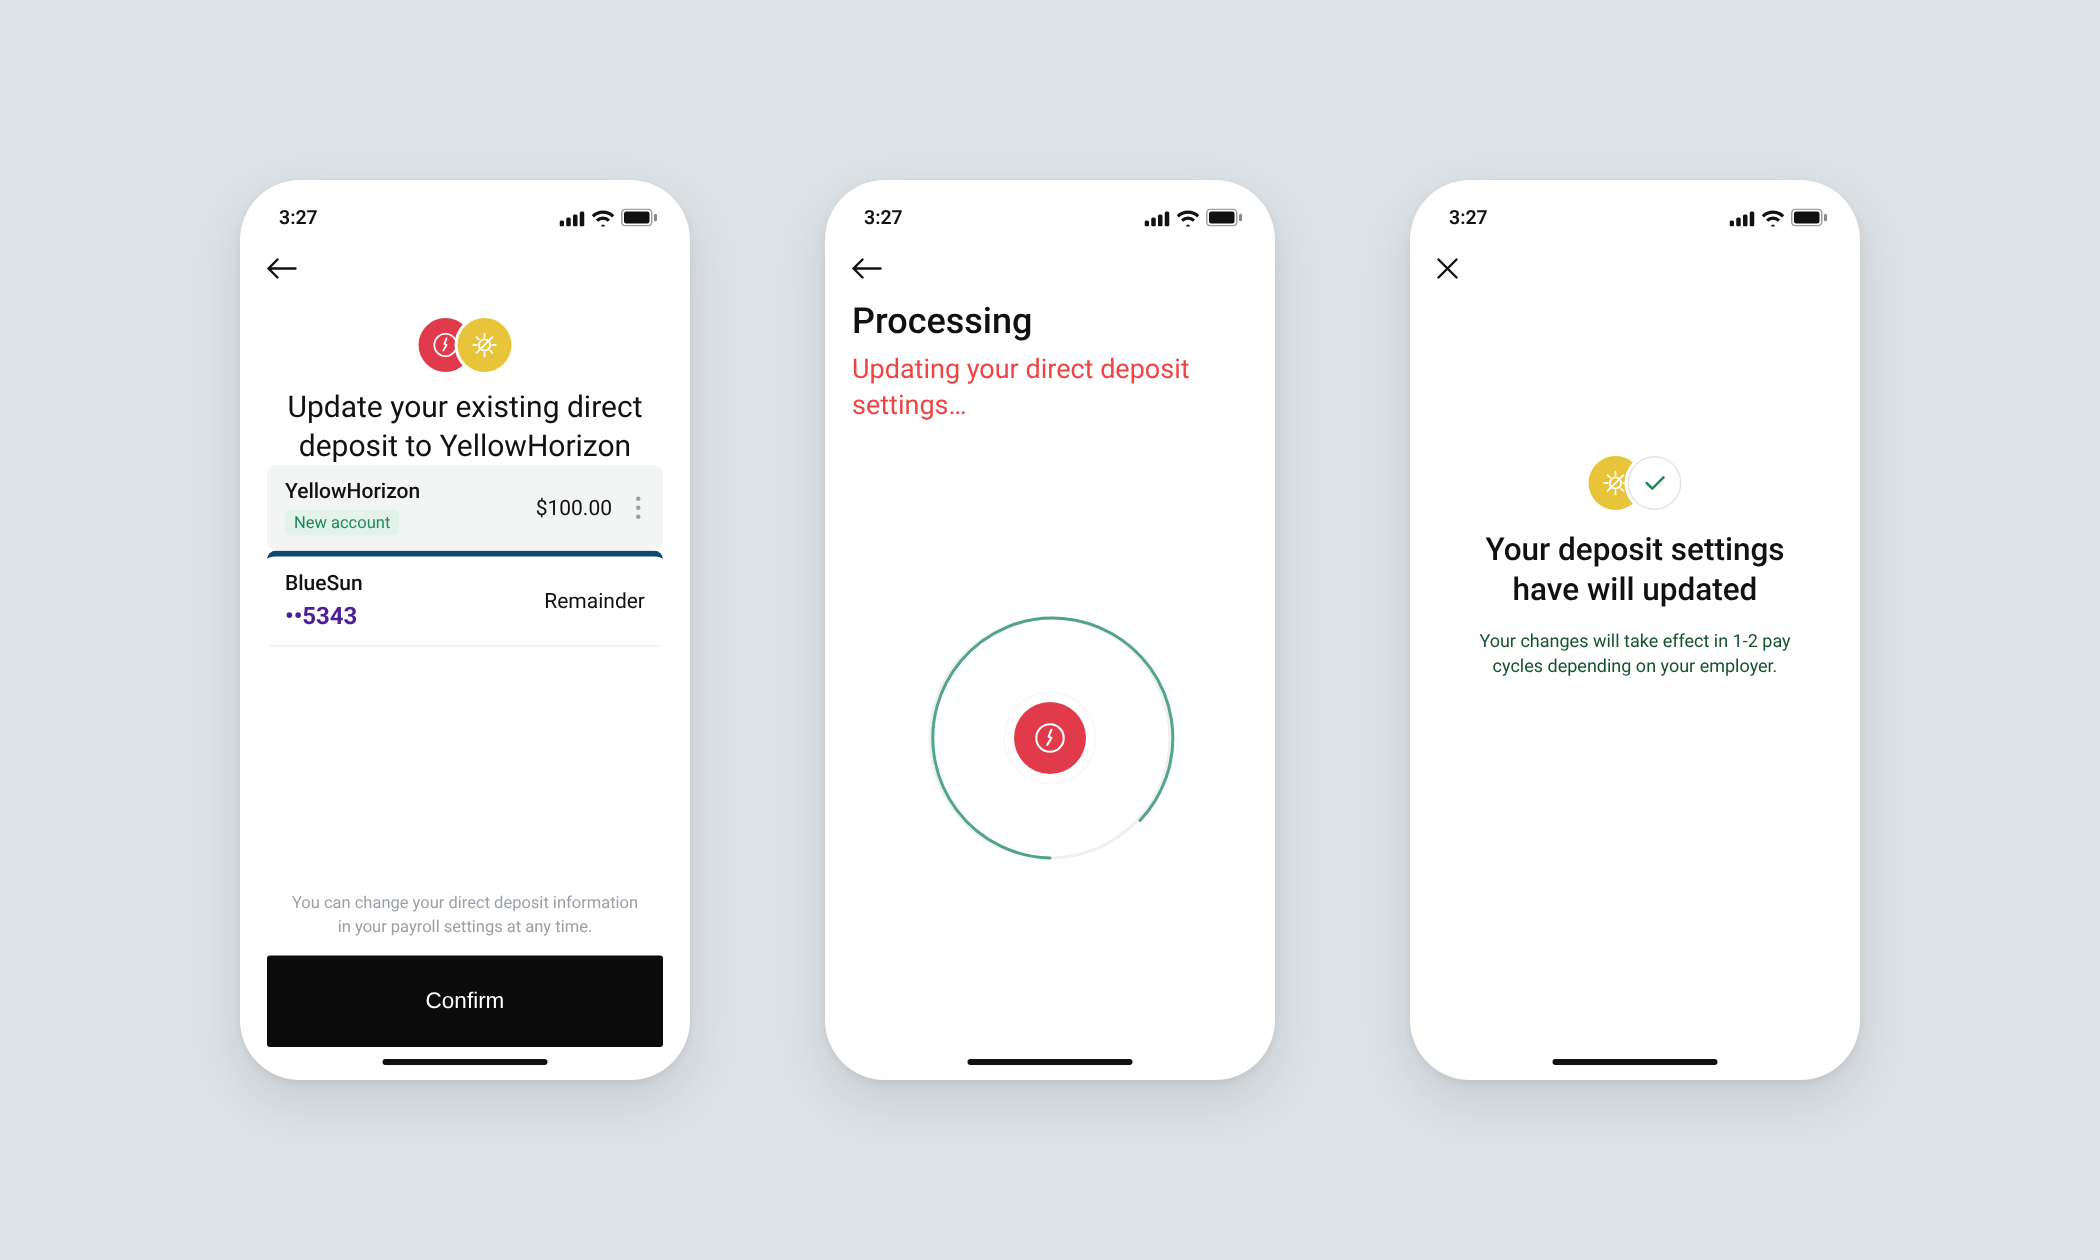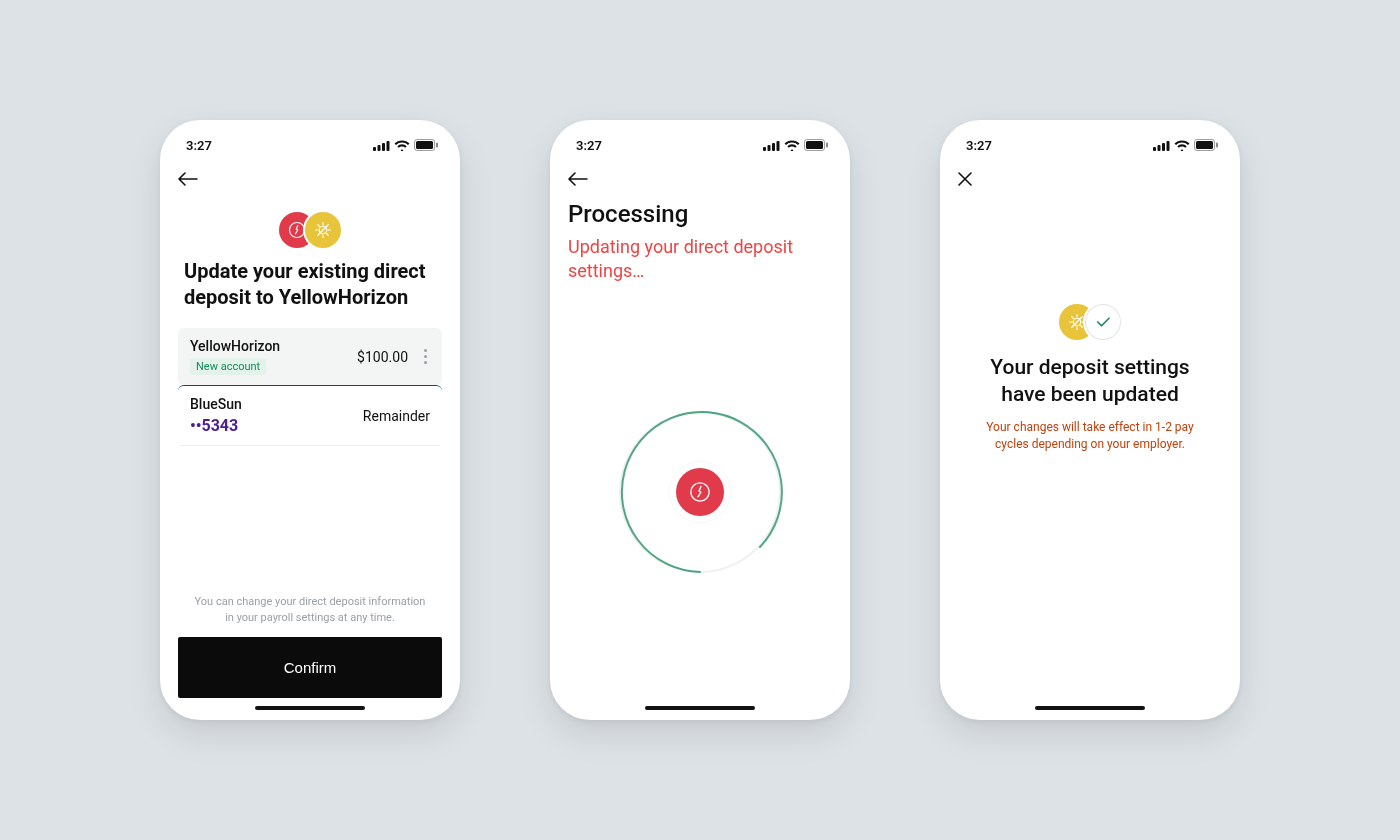--- a/index.html
+++ b/index.html
@@ -73,37 +73,37 @@
     display:flex; align-items:center; justify-content:center;
     color:#fff;
   }
   .logo-red   { background:#e03a4b; position:relative; z-index:1; }
   .logo-yellow{ background:#e8c43a; margin-left:-10px; position:relative; z-index:2; box-shadow: 0 0 0 2px #fff; }
   .logo-yellow2{ background:#e8c43a; }
   .logo-white { background:#ffffff; margin-left:-10px; box-shadow: 0 0 0 1px #e4e4e4 inset, 0 0 0 2px #fff; position:relative; z-index:2;}
   .logo-circle svg { display:block; }
 
   .headline {
+    text-align: center;
     font-size: 20px;
     line-height: 1.3;
-    font-weight: 700;
+    font-weight: 400;
     color: #111;
     padding: 0 6px;
-    margin-bottom: 18px;
   }
 
   .account-card {
     border-radius: 6px;
     padding: 10px 12px;
     display: flex;
     align-items: center;
     gap: 8px;
   }
   .account-card.primary { background: #f3f4f4; }
-  .account-card + .account-card { border-top: 1px solid #0c4a6e; }
+  .account-card + .account-card { border-top: 4px solid #0c4a6e; }
   .acct-left { flex:1 1 auto; display:flex; flex-direction:column; gap:4px; }
   .acct-name { font-size: 14px; color:#111; font-weight: 500; }
   .acct-sub  { font-size: 16px; color:#4c1d95;font-weight:bold; }
   .acct-right { font-size: 14px; color:#111; text-align:right; white-space:nowrap;}
   .badge-new {
     align-self:flex-start;
     background:#e3f3ec;
     color:#1a8a5b;
     font-size:11px;
     padding:2px 6px;
@@ -180,21 +180,21 @@
     text-align:center;
     font-size: 21px;
     line-height:1.3;
     font-weight:500;
     color:#111;
     padding: 0 10px;
   }
   .s3-sub {
     text-align:center;
     font-size: 12px;
-    color:#c2410c;
+    color:#14532d;
     line-height:1.45;
     padding: 10px 22px 0 22px;
   }
 
   
   .home-indicator {
     position:absolute;
     left:50%; bottom:10px;
     transform:translateX(-50%);
     width: 110px; height:4px;
@@ -370,20 +370,20 @@
               <path d="M12 2v3M12 19v3M2 12h3M19 12h3M4.9 4.9l2.1 2.1M17 17l2.1 2.1M4.9 19.1L7 17M17 7l2.1-2.1" stroke="#fff" stroke-width="1.6" stroke-linecap="round"></path>
               <line x1="7" y1="17" x2="17" y2="7" stroke="#fff" stroke-width="1.6"></line>
             </svg>
         </span>
         <span class="logo-circle logo-white">
           <svg width="18" height="18" viewBox="0 0 24 24">
               <path d="M5 12l5 5L20 7" fill="none" stroke="#1a8a5b" stroke-width="2.2" stroke-linecap="round" stroke-linejoin="round"></path>
             </svg>
         </span>
       </div>
-      <div class="s3-headline">Your deposit settings have been updated</div>
+      <div class="s3-headline">Your deposit settings have will updated</div>
       <div class="s3-sub">Your changes will take effect in 1-2 pay cycles depending on your employer.</div>
 
     </div>
     <div class="home-indicator"></div>
   </div>
 
 </div>
 
 </body></html>

